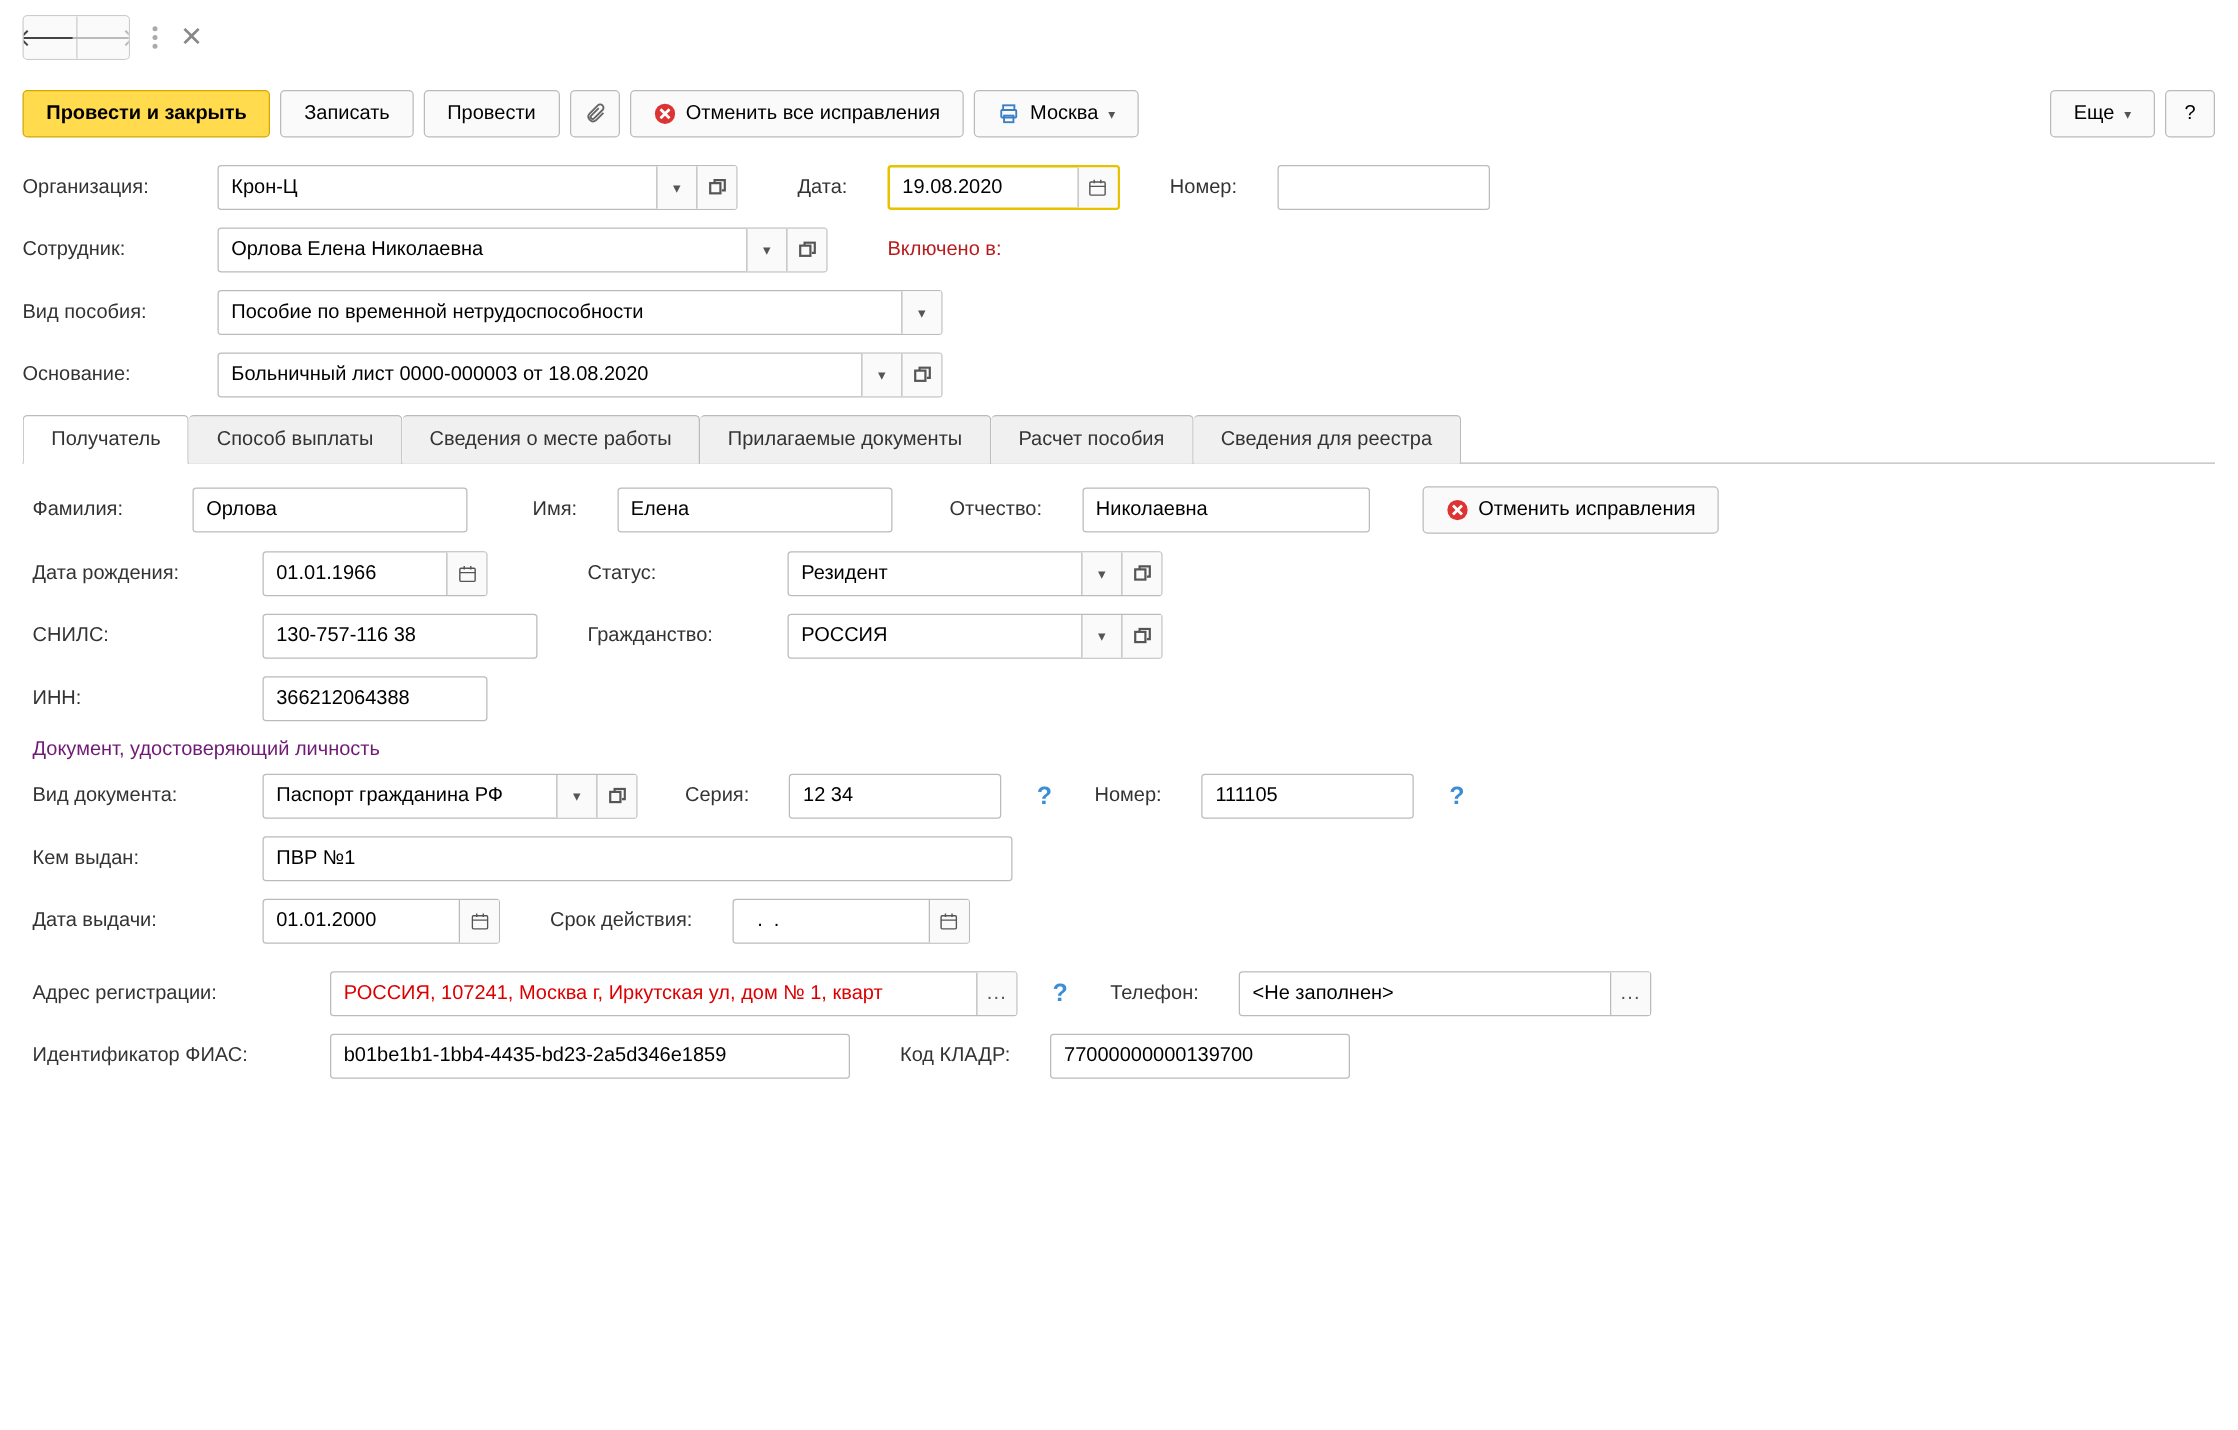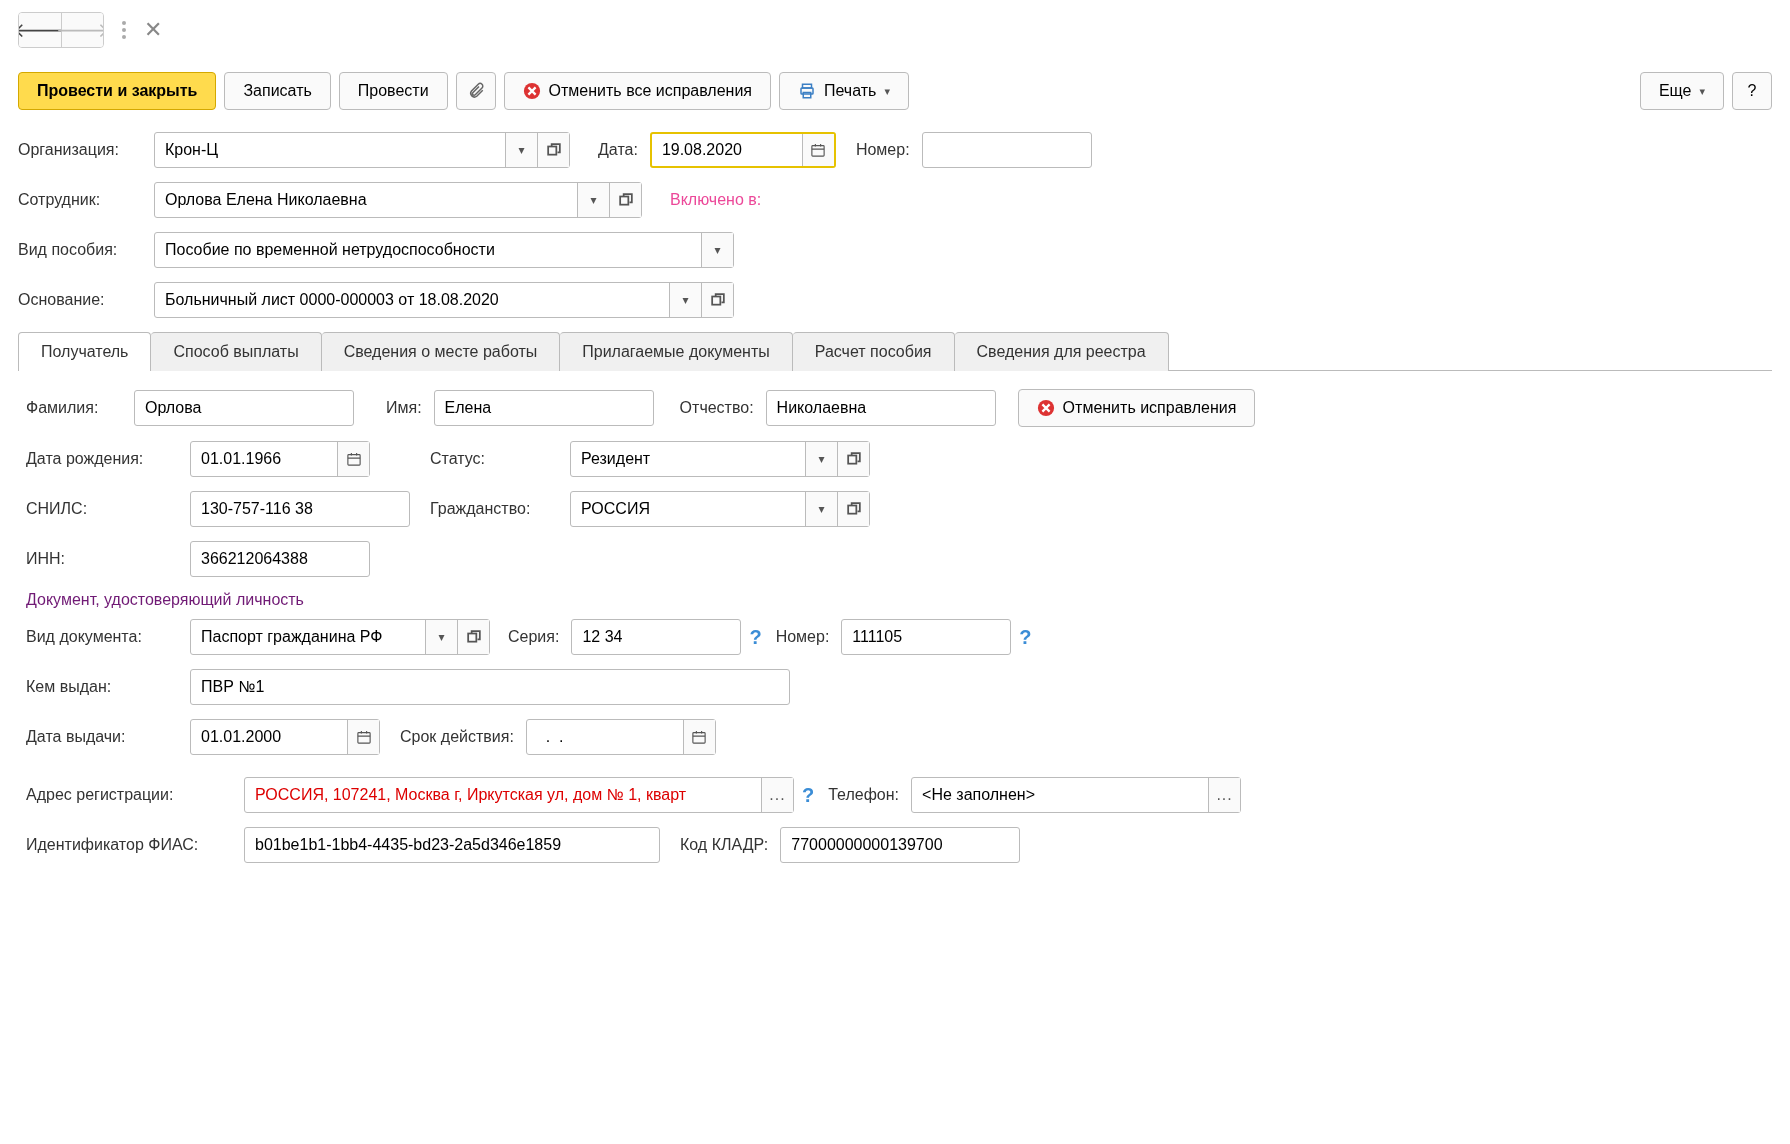--- a/index.html
+++ b/index.html
@@ -11,29 +11,29 @@
 .title { font-size: 25px; font-weight: 400; flex: 1; }
 .hdr-right { display: flex; align-items: center; gap: 18px; color: #999; }
 .dots { display: flex; flex-direction: column; gap: 3px; cursor: pointer; }
 .dots span { width: 4px; height: 4px; background: #aaa; border-radius: 50%; }
 .close-x { font-size: 22px; cursor: pointer; color: #888; }
 .toolbar { display: flex; align-items: center; gap: 8px; margin-bottom: 22px; }
 .btn { height: 38px; padding: 0 18px; border: 1px solid #bbb; border-radius: 4px; background: #fafafa; cursor: pointer; font-size: 16px; display: flex; align-items: center; gap: 8px; }
 .btn-primary { background: #ffdb4d; border-color: #d4a800; font-weight: bold; }
 .btn-icon { width: 40px; padding: 0; justify-content: center; }
 .spacer { flex: 1; }
-.row { display: flex; align-items: center; gap: 8px; margin-bottom: 14px; }
+.row { display: flex; align-items: center; gap: 28px; margin-bottom: 14px; }
 .lbl { min-width: 128px; font-size: 16px; }
 .lbl-sm { min-width: auto; margin-right: 4px; }
 .fld { display: flex; border: 1px solid #bbb; border-radius: 3px; height: 36px; background: #fff; }
 .fld input { border: none; outline: none; padding: 0 10px; font-size: 16px; flex: 1; background: transparent; width: 100%; }
 .fld-btn { width: 32px; border-left: 1px solid #bbb; display: flex; align-items: center; justify-content: center; cursor: pointer; color: #555; background: #fafafa; }
 .fld-btn svg { width: 14px; height: 14px; }
 .highlight { border: 2px solid #e6c200; }
-.muted { color: #ec4899; text-align: center; }
+.muted { color: #b91c1c; text-align: center; }
 .tabs { display: flex; border-bottom: 1px solid #bbb; margin-top: 12px; margin-bottom: 16px; }
 .tab { padding: 10px 22px; border: 1px solid #bbb; border-bottom: none; background: #f0f0f0; cursor: pointer; margin-bottom: -1px; border-radius: 4px 4px 0 0; font-size: 16px; }
 .tab + .tab { border-left: none; }
 .tab.active { background: #fff; position: relative; }
 .tab.active::after { content: ''; position: absolute; left: 0; right: 0; bottom: -1px; height: 2px; background: #fff; }
 .panel { padding: 2px 8px; }
 .section-title { color: #701a75; font-size: 16px; margin: 14px 0 10px; }
 .hint { color: #3b8dd6; font-size: 20px; font-weight: bold; cursor: pointer; }
 .red-text input { color: #d00; }
 .cancel-icon { width: 18px; height: 18px; }
@@ -77,21 +77,21 @@
         <path d="M6 6l8 8M14 6l-8 8" stroke="#fff" stroke-width="2.5"></path>
       </svg>
     <span>Отменить все исправления</span>
   </button>
   <button class="btn">
     <svg class="printer" viewBox="0 0 24 24" fill="none" stroke="#3b7fc4" stroke-width="2">
         <rect x="6" y="3" width="12" height="5"></rect>
         <rect x="4" y="8" width="16" height="8" rx="1"></rect>
         <rect x="7" y="14" width="10" height="7"></rect>
       </svg>
-    <span>Печать</span>
+    <span>Москва</span>
     <span style="font-size:11px;color:#555">▾</span>
   </button>
   <div class="spacer"></div>
   <button class="btn">
     <span>Еще</span>
     <span style="font-size:11px;color:#555">▾</span>
   </button>
   <button class="btn" style="width:40px;padding:0;justify-content:center">?</button>
 </div>
 

